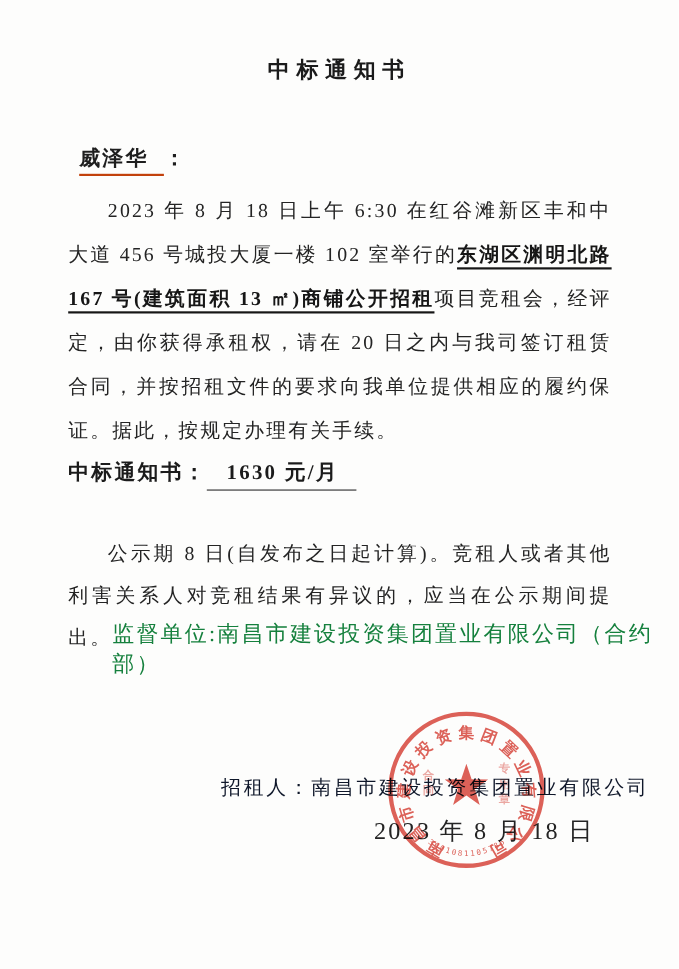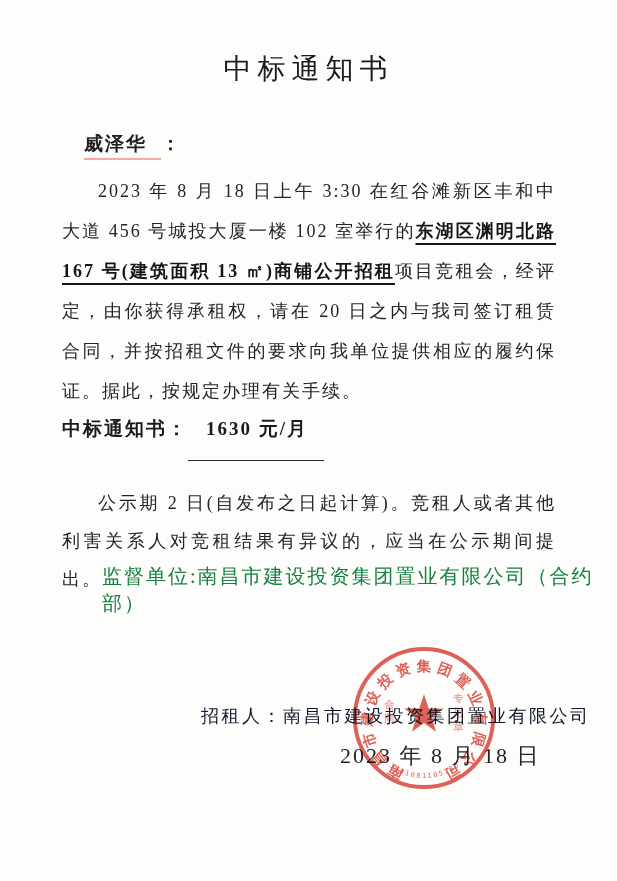--- a/index.html
+++ b/index.html
@@ -8,33 +8,32 @@
     position:relative;
     width:617px;height:881px;
     background:#fdfdfc;
     overflow:hidden;
     font-family:"Liberation Serif","DejaVu Serif",serif;
     color:#222222;
   }
   .doc-title{
     position:absolute;top:50px;left:0;right:0;
     text-align:center;
-    font-size:28px;font-weight:400;letter-spacing:6px;
+    font-size:20px;font-weight:700;letter-spacing:6px;
     color:#1b1b1b;
   }
   .recipient{
     position:absolute;left:72px;top:131px;
     font-size:19px;font-weight:700;color:#1e1e1e;
   }
   .recipient .name{
     display:inline-block;
-    border-bottom:2px solid #fca5a5;
+    border-bottom:2px solid #c2410c;
     padding:0 14px 1px 0;
     letter-spacing:2px;
-    margin-left:12px;
   }
   .recipient .colon{font-weight:700;}
   .para{
     position:absolute;left:62px;width:494px;
     font-size:18px;line-height:40px;
     letter-spacing:2px;
     text-align:justify;text-justify:inter-ideograph;
     color:#242424;
   }
   .para1{top:171px;text-indent:2em;}
@@ -46,21 +45,21 @@
     text-underline-offset:6px;
     color:#161616;
   }
   .result-line{
     position:absolute;left:62px;top:416px;
     font-size:19px;font-weight:700;letter-spacing:2px;color:#1b1b1b;
   }
   .result-value{
     display:inline-block;
     border-bottom:1.5px solid #2a2a2a;
-    padding:0 16px 18px 18px;
+    padding:0 16px 3px 18px;
     font-weight:700;
   }
   .indent-line{
     position:absolute;left:62px;width:510px;
     font-size:20px;letter-spacing:2px;color:#15803d;
     padding-left:2em;
   }
   .supervisor-line{top:563px;}
   .phone-line{top:601px;letter-spacing:1.5px;}
   .issuer-line{
@@ -100,28 +99,28 @@
 
 <div class="page" style="background: rgb(253, 253, 252);">
 
   <div class="doc-title">中标通知书</div>
 
   <div class="recipient">
     <span class="name">威泽华</span><span class="colon">：</span>
   </div>
 
   <div class="para para1">
-    <span>2023 年 8 月 18 日上午 3:30 在红谷滩新区丰和中大道 456 号城投大厦一楼 102 室举行的</span><span class="em-underline">东湖区渊明北路 167 号(建筑面积 13 ㎡)商铺公开招租</span><span>项目竞租会，经评定，由你获得承租权，请在 20 日之内与我司签订租赁合同，并按招租文件的要求向我单位提供相应的履约保证。据此，按规定办理有关手续。</span>
+    <span>2023 年 8 月 18 日上午 6:30 在红谷滩新区丰和中大道 456 号城投大厦一楼 102 室举行的</span><span class="em-underline">东湖区渊明北路 167 号(建筑面积 13 ㎡)商铺公开招租</span><span>项目竞租会，经评定，由你获得承租权，请在 20 日之内与我司签订租赁合同，并按招租文件的要求向我单位提供相应的履约保证。据此，按规定办理有关手续。</span>
   </div>
 
   <div class="result-line">
     <span>中标通知书：</span><span class="result-value">1630 元/月</span>
   </div>
 
-  <div class="para para2">公示期 2 日(自发布之日起计算)。竞租人或者其他利害关系人对竞租结果有异议的，应当在公示期间提出。</div>
+  <div class="para para2">公示期 8 日(自发布之日起计算)。竞租人或者其他利害关系人对竞租结果有异议的，应当在公示期间提出。</div>
 
   <div class="indent-line supervisor-line">监督单位:南昌市建设投资集团置业有限公司（合约部）</div>
 
 
   <div class="issuer-line">招租人：南昌市建设投资集团置业有限公司</div>
 
   <div class="date-line">2023 年 8 月 18 日</div>
 
   <div class="seal">
     <svg viewBox="0 0 150 150" xmlns="http://www.w3.org/2000/svg" style="color: rgb(216, 70, 60);">

